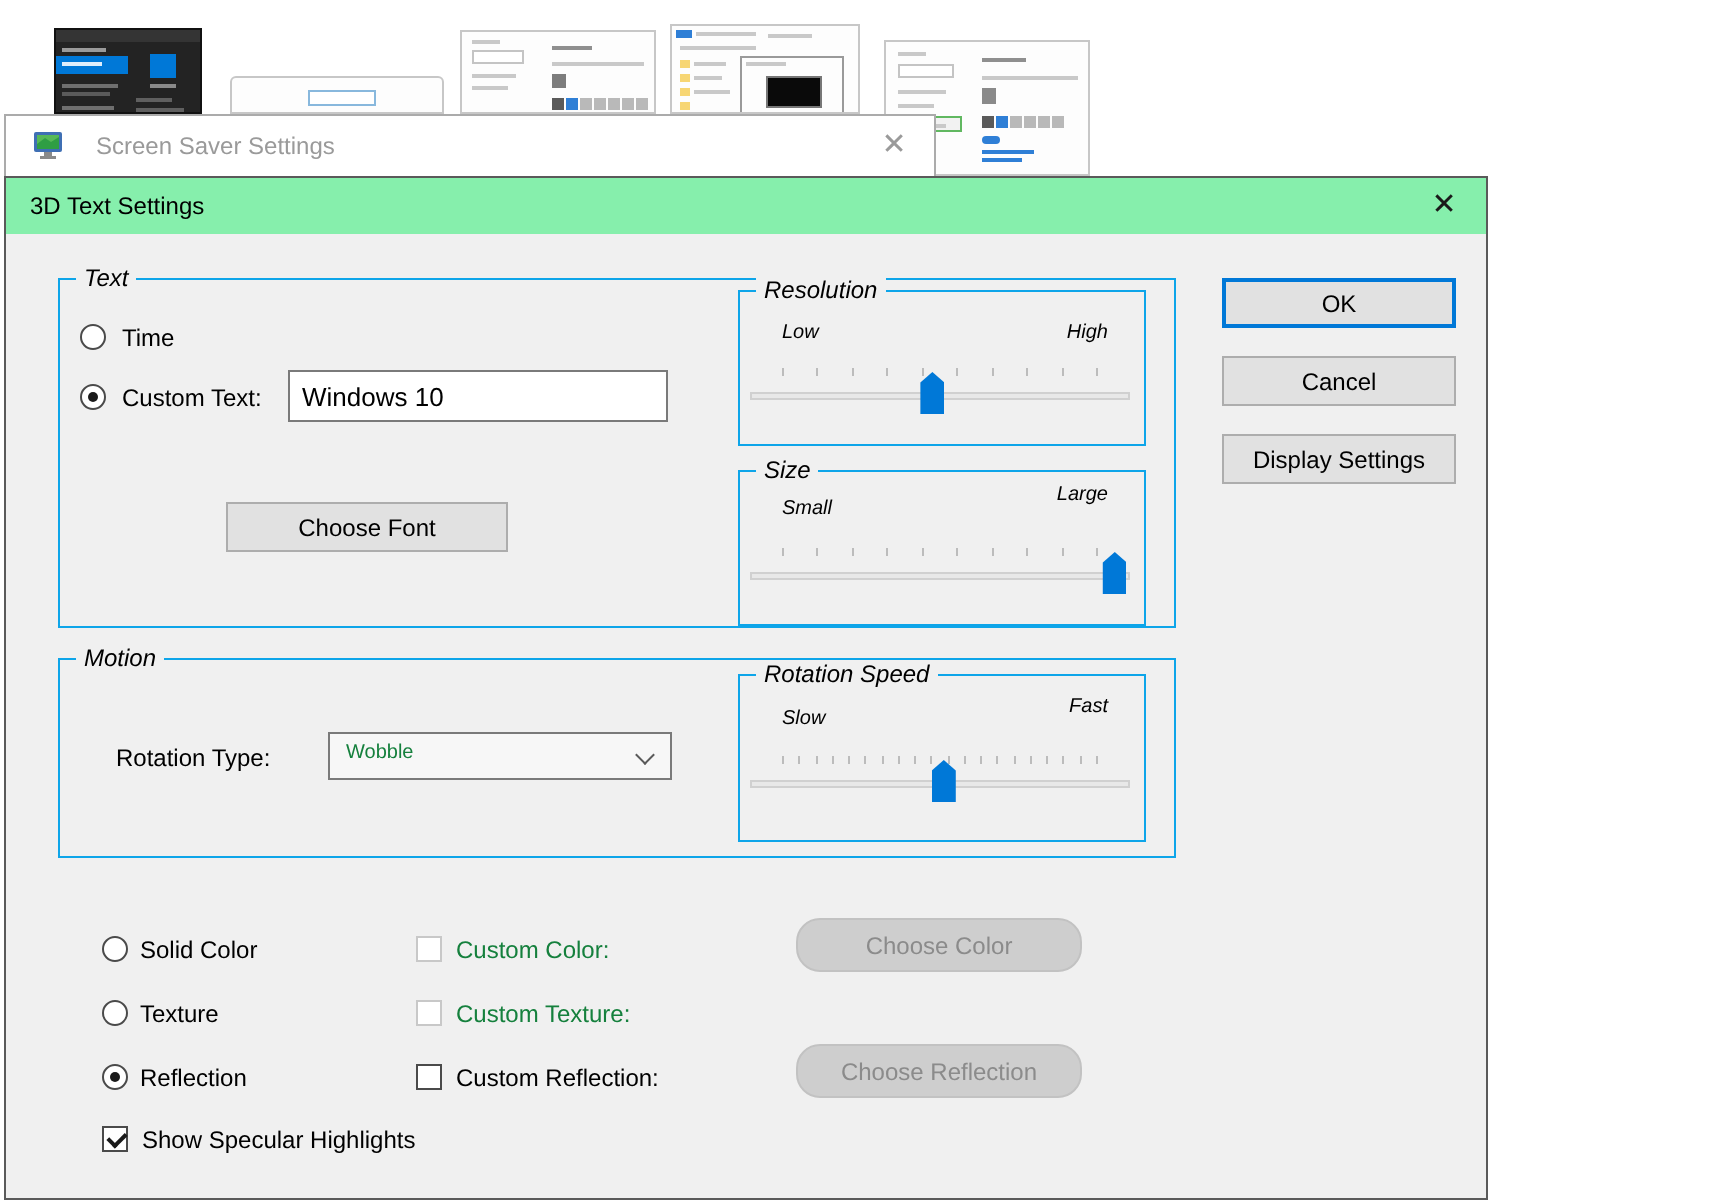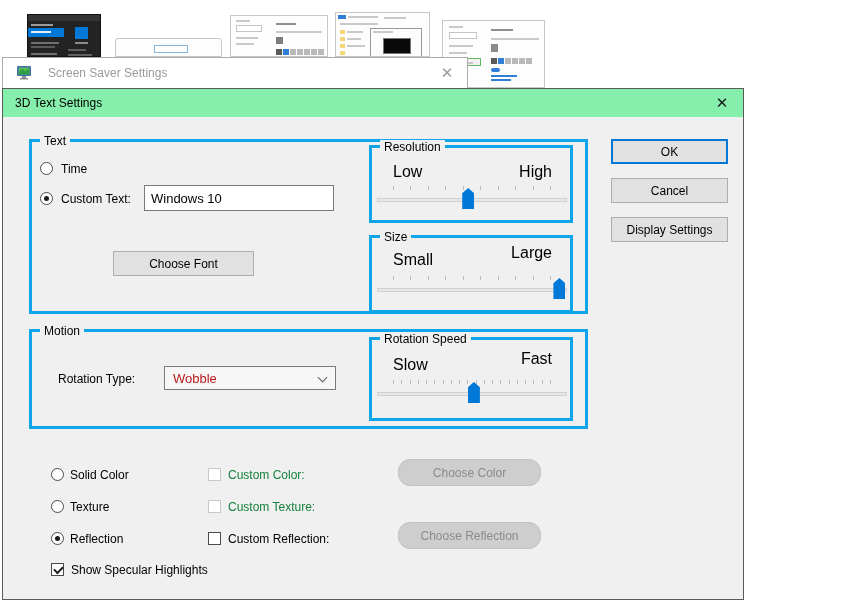--- a/index.html
+++ b/index.html
@@ -33,21 +33,21 @@
     color:#9a9a9a; font-size:15px; text-align:center; line-height:22px; }
 
   
   .dialog { position:absolute; left:2px; top:88px; width:742px; height:512px;
     background:#f0f0f0; border:1px solid #5a5a5a; }
   .dlg-titlebar { position:absolute; left:0; top:0; right:0; height:28px; background:#86efac; }
   .dlg-title { position:absolute; left:12px; top:7px; font-size:12px; color:#000; }
   .dlg-close { position:absolute; right:6px; top:2px; width:30px; height:24px;
     color:#1a1a1a; font-size:15px; text-align:center; line-height:24px; }
 
-  .groupbox { position:absolute; border:3px solid #0ea5e9; }
+  .groupbox { position:absolute; border:1px solid #0ea5e9;font-style:italic; }
   .grouplabel { position:absolute; top:-8px; left:8px; background:#f0f0f0; padding:0 4px;
     font-size:12px; color:#000; white-space:nowrap; }
 
   .radio { position:absolute; width:13px; height:13px; border:1px solid #4a4a4a;
     border-radius:50%; background:#fff; }
   .radio.checked::after { content:""; position:absolute; left:3px; top:3px; width:5px;
     height:5px; border-radius:50%; background:#1a1a1a; }
   .cb { position:absolute; width:13px; height:13px; border:1px solid #4a4a4a; background:#fff; }
   .cb.disabled { border-color:#c8c8c8; }
   .cb.checked::after { content:""; position:absolute; left:2px; top:2px; width:7px; height:4px;
@@ -57,33 +57,33 @@
 
   .textinput { position:absolute; border:1px solid #7a7a7a; background:#fff; font-size:13px;
     padding:0 6px; font-family:"Liberation Sans", sans-serif; color:#000; }
 
   .btn { position:absolute; background:#e1e1e1; border:1px solid #adadad; font-size:12px;
     color:#000; text-align:center; font-family:"Liberation Sans", sans-serif; }
   .btn.default { border:2px solid #0078d7; }
   .btn.disabled { background:#cecece; border-color:#c2c2c2; color:#8b8b8b;border-radius:12px; }
 
   .combo { position:absolute; background:#f7f7f7; border:1px solid #7a7a7a; }
-  .combo .val { position:absolute; left:8px; top:4px; font-size:13px; color:#b91c1c;text-align:center; }
+  .combo .val { position:absolute; left:8px; top:4px; font-size:10px; color:#15803d;text-align:center; }
   .combo .chev { position:absolute; right:9px; top:7px; width:7px; height:7px;
     border-right:1px solid #5a5a5a; border-bottom:1px solid #5a5a5a; transform:rotate(45deg); }
 
   .slider { position:absolute; }
   .slider .ticks { position:absolute; left:16px; right:16px; top:0; height:5px;
     display:flex; justify-content:space-between; }
   .slider .ticks span { width:1px; height:4px; background:#bcbcbc; }
   .slider .track { position:absolute; left:0; right:0; top:12px; height:4px;
     background:#e8e8e8; border:1px solid #d0d0d0; }
   .slider .thumb { position:absolute; top:2px; width:12px; height:21px; background:#0078d7;
     clip-path:polygon(50% 0, 100% 25%, 100% 100%, 0 100%, 0 25%); transform:translateX(-50%); }
-  .sl-end { position:absolute; font-size:16px; color:#000; }
+  .sl-end { position:absolute; font-size:10px; color:#000; }
 </style>
 </head>
 <body>
 
 <div class="stage">
 
   <div class="thumb startmenu" style="left:27px;top:14px;width:74px;height:43px;">
     <div class="sm-menubar"></div>
     <div class="t-line" style="left:3px;top:9px;width:22px;background:#9a9a9a;"></div>
     <div class="sm-sel" style="left:0;top:13px;width:36px;height:9px;">

